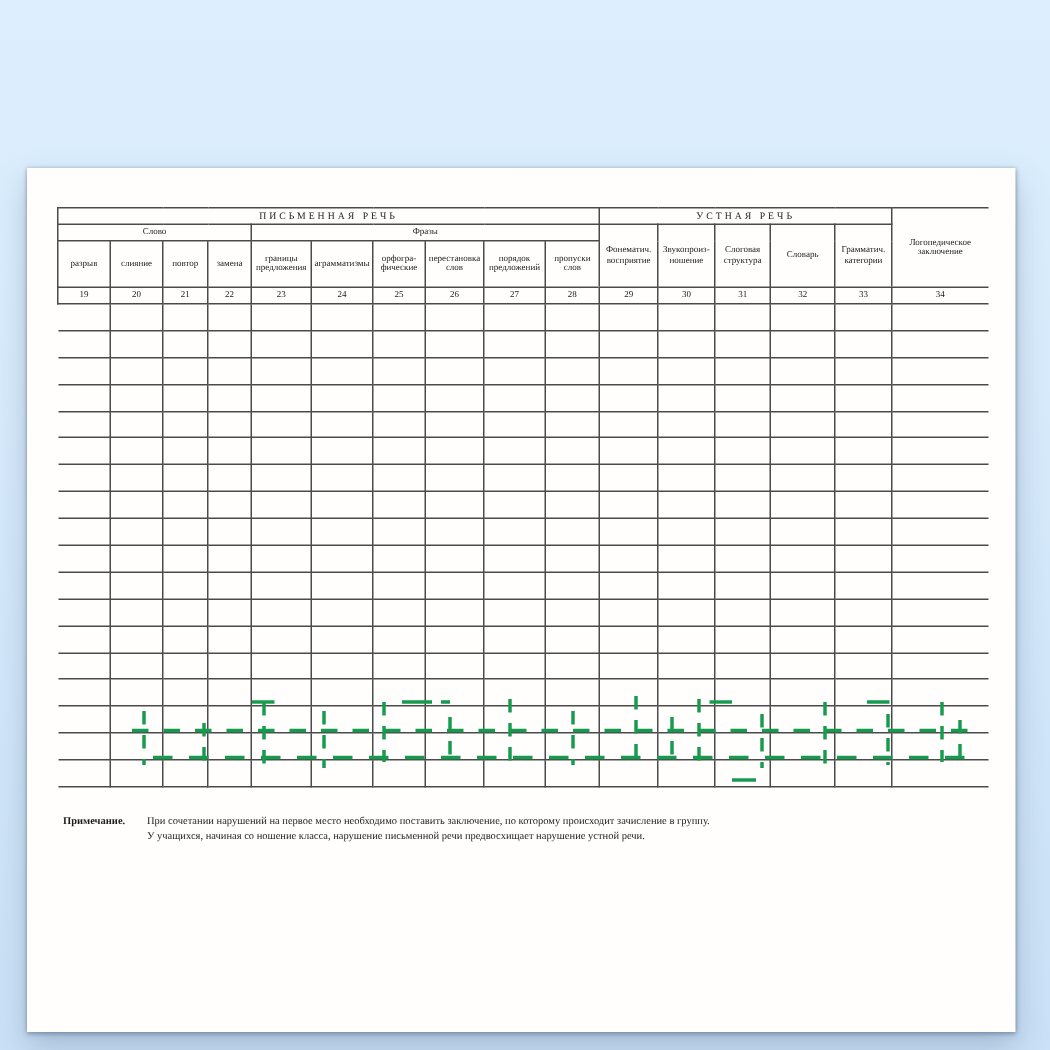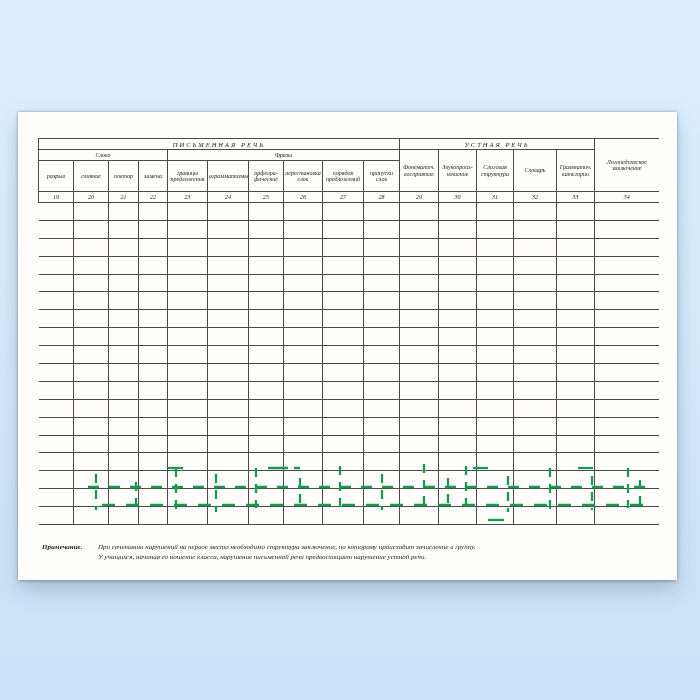--- a/index.html
+++ b/index.html
@@ -3,24 +3,23 @@
 <meta charset="utf-8">
 <style>
   html,body{margin:0;padding:0;}
   body{
     width:700px;height:700px;overflow:hidden;position:relative;
     background:linear-gradient(180deg,#ddeffe 0%,#d8ebfc 38%,#cfe5f9 75%,#cae1f7 100%);
     font-family:"Liberation Serif","DejaVu Serif",serif;
     -webkit-text-size-adjust:none;
   }
   .page{
-    position:absolute;left:18px;top:112px;width:659px;height:468px;
+    position:absolute;left:18px;top:112px;width:659px;height:576px;
     background:#fffefd;
     box-shadow:0 1px 3px rgba(70,90,120,.5),0 10px 20px rgba(70,90,120,.28),0 -1px 2px rgba(70,90,120,.18);
-    font-style:italic;
   }
   .table-wrap{position:absolute;left:20px;top:26px;width:621px;}
   table{border-collapse:collapse;table-layout:fixed;width:620px;color:#1c1c1c;}
   td{padding:0;text-align:center;vertical-align:middle;
      border-right:1px solid #4a4a4a;border-bottom:1px solid #4a4a4a;
      overflow:hidden;}
   td.no-r{border-right:none;}
   td.top{border-top:1px solid #4a4a4a;}
   td.left{border-left:1px solid #4a4a4a;}
   tr.r-group{height:11px;}
@@ -460,18 +459,18 @@
     <line x1="532" y1="356" x2="532" y2="398" stroke-dasharray="9 7"></line>
     <line x1="574" y1="364" x2="574" y2="398" stroke-dasharray="9 7"></line>
     <line x1="610" y1="356" x2="610" y2="396" stroke-dasharray="9 7"></line>
     <line x1="622" y1="368" x2="622" y2="394" stroke-dasharray="9 7"></line>
     <line x1="470" y1="408" x2="486" y2="408"></line>
   </svg>
 
   <div class="note">
     <span class="lbl">Примечание.</span>
     <div class="txt">
-      <div>При сочетании нарушений на первое место необходимо структура заключение, по которому происходит зачисление в группу.</div>
+      <div>При сочетании нарушений на первое место необходимо поставить заключение, по которому происходит зачисление в группу.</div>
       <div>У учащихся, начиная со ношение класса, нарушение письменной речи предвосхищает нарушение устной речи.</div>
     </div>
   </div>
 
 </div>
 
 </body></html>

